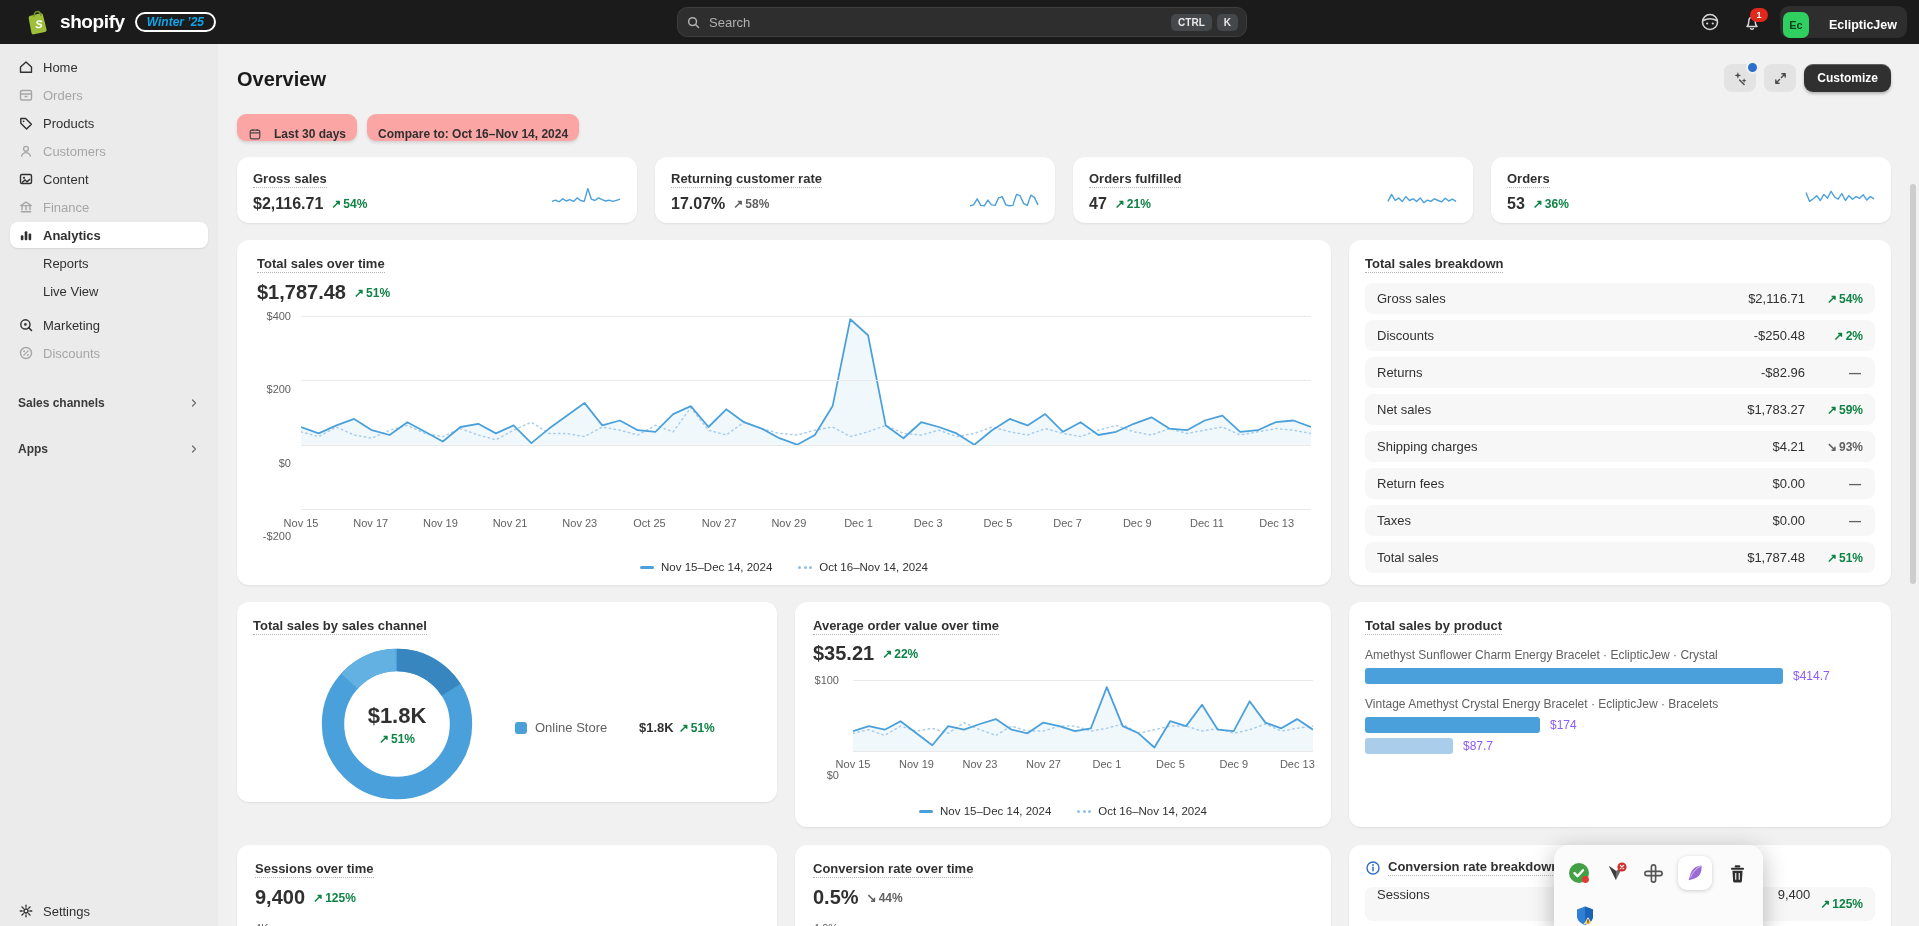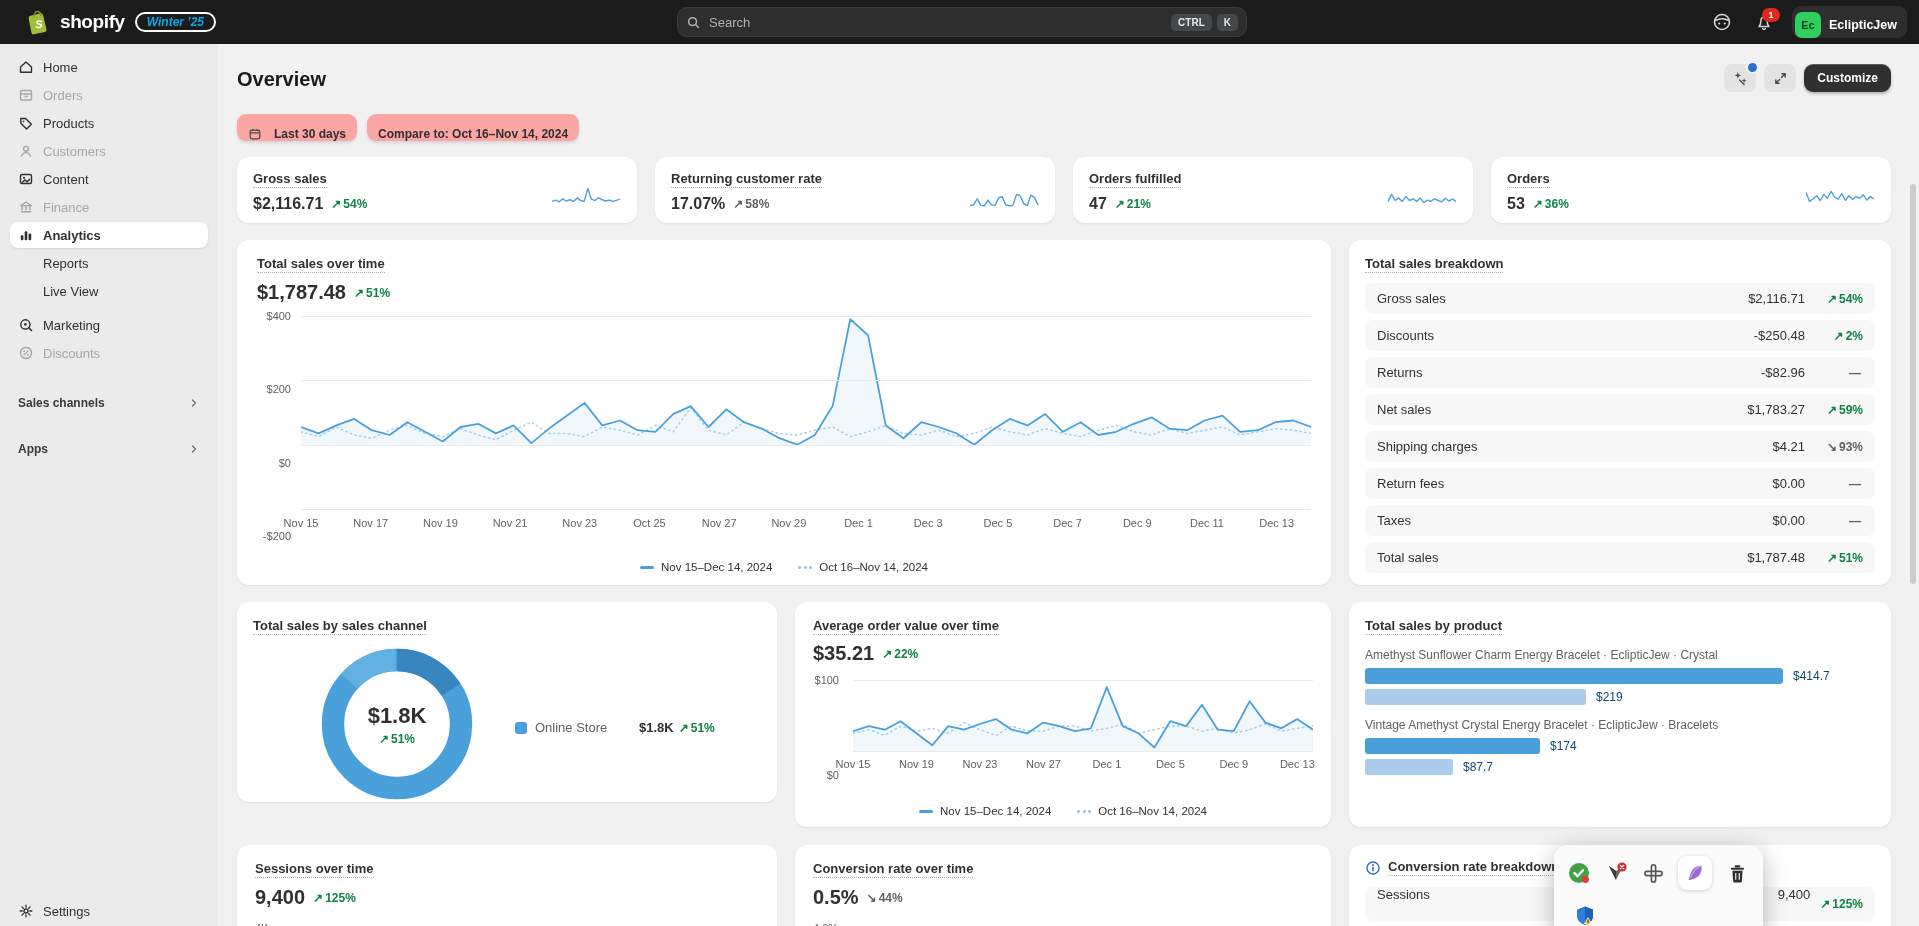--- a/index.html
+++ b/index.html
@@ -15,21 +15,21 @@
        font-size:12px;font-weight:700;font-style:italic}
   .search-wrap{position:absolute;left:677px;top:7px;width:570px;height:30px;background:#2e2e2e;
        border:1px solid #3d3d3d;border-radius:10px;display:flex;align-items:center;padding:0 8px;box-sizing:border-box}
   .search-wrap input{flex:1;background:none;border:0;outline:none;color:#d5d5d5;font-size:13px;margin-left:6px;font-family:inherit}
   .search-wrap input::placeholder{color:#b0b0b0}
   .kbd{background:#45484b;color:#e8e8e8;font-size:10px;font-weight:700;border-radius:5px;padding:3px 7px;margin-left:5px}
   .tb-right{position:absolute;right:12px;top:0;height:44px;display:flex;align-items:center;gap:14px}
   .tb-iconbtn{position:relative;width:28px;height:28px;display:flex;align-items:center;justify-content:center;cursor:pointer}
   .badge-red{position:absolute;top:0px;right:-2px;min-width:14px;height:14px;line-height:14px;border-radius:8px;
        background:#e0281c;color:#fff;font-size:9px;font-weight:700;text-align:center;padding:0 2px}
-  .chip{display:flex;align-items:center;gap:8px;background:#2e2e2e;border-radius:9px;height:32px;padding:9px 10px 3px 3px;box-sizing:border-box;cursor:pointer}
+  .chip{display:flex;align-items:center;gap:20px;background:#2e2e2e;border-radius:9px;height:32px;padding:9px 10px 3px 3px;box-sizing:border-box;cursor:pointer}
   .avatar{width:26px;height:26px;border-radius:7px;background:#2fd05f;color:#0b4121;font-size:11px;font-weight:700;
        display:flex;align-items:center;justify-content:center}
   .chip-name{color:#fff;font-size:12.5px;font-weight:600}
   
   .sidebar{position:absolute;left:0;top:44px;width:218px;height:882px;background:#ebebeb;box-sizing:border-box;padding:10px 10px 0}
   .nav-item{display:flex;align-items:center;gap:9px;height:26px;padding:0 8px;border-radius:8px;
        font-size:13px;font-weight:500;color:#303030;margin-bottom:2px;cursor:pointer}
   .nav-item .nav-icon{width:16px;height:16px;flex:0 0 16px}
   .nav-item.active{background:#fff;font-weight:700;box-shadow:0 1px 2px rgba(0,0,0,.1)}
   .nav-item.disabled{color:#a6a6a6}
@@ -85,21 +85,21 @@
   .donut-center{position:absolute;inset:0;display:flex;flex-direction:column;align-items:center;justify-content:center;gap:3px}
   .donut-val{font-size:22px;font-weight:700;color:#303030}
   .ch-legend{position:absolute;left:278px;top:118px;display:flex;align-items:center;font-size:13px}
   .sw{width:12px;height:12px;border-radius:3px;background:#4aa0db;margin-right:8px}
   .ch-name{color:#616161;width:104px}
   
   .prod-label{font-size:12px;color:#616161;margin:13px 0 6px}
   .bar-row{display:flex;align-items:center;gap:10px;margin-bottom:5px}
   .bar{height:16px;border-radius:3px}
   .bar.cur{background:#4aa0db}.bar.prev{background:#a9cdeb}
-  .bar-val{font-size:12px;color:#0c4a6e}
+  .bar-val{font-size:12px;color:#8b5cf6}
   
   .tick-row{position:absolute;left:18px;right:18px;top:77px;display:flex;align-items:center;gap:8px;font-size:11px;color:#616161}
   .cb-title-row{display:flex;align-items:center;gap:7px}
   .cb-row{display:flex;background:#f7f7f7;border-radius:8px;height:34px;padding:0 12px;margin-top:11px;font-size:13px}
   
   .ext-popup{position:absolute;left:1554px;top:845px;width:209px;height:120px;background:#fbfbfb;border-radius:14px;
        box-shadow:0 6px 24px rgba(0,0,0,.28);z-index:60;padding:11px 13px;box-sizing:border-box}
   .ext-row{display:flex;align-items:center;gap:13px}
   .ext-tile{width:34px;height:34px;background:#fff;border-radius:9px;box-shadow:0 1px 4px rgba(0,0,0,.18);
        display:flex;align-items:center;justify-content:center}
@@ -552,24 +552,20 @@
     </div>
   </div>
 
   <div class="card" style="left:1131px;top:558px;width:542px;height:225px;padding:14px 16px;overflow:hidden">
     <span class="card-title">Total sales by product</span>
     <div class="prod-label">Amethyst Sunflower Charm Energy Bracelet · EclipticJew · Crystal</div>
     <div class="bar-row">
       <div class="bar cur" style="width: 418px;"></div>
       <span class="bar-val">$414.7</span>
     </div>
-    <div class="bar-row">
-      <div class="bar prev" style="width: 221px;"></div>
-      <span class="bar-val">$219</span>
-    </div>
     <div class="prod-label">Vintage Amethyst Crystal Energy Bracelet · EclipticJew · Bracelets</div>
     <div class="bar-row">
       <div class="bar cur" style="width: 175px;"></div>
       <span class="bar-val">$174</span>
     </div>
     <div class="bar-row">
       <div class="bar prev" style="width: 88px;"></div>
       <span class="bar-val">$87.7</span>
     </div>
   </div>

